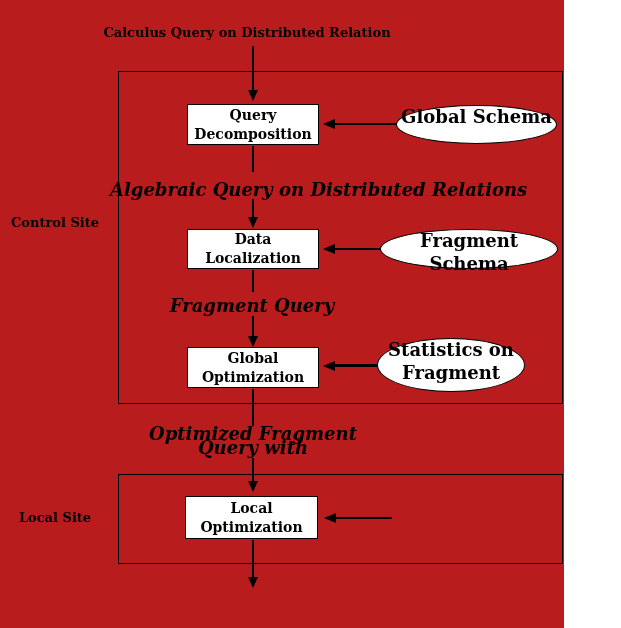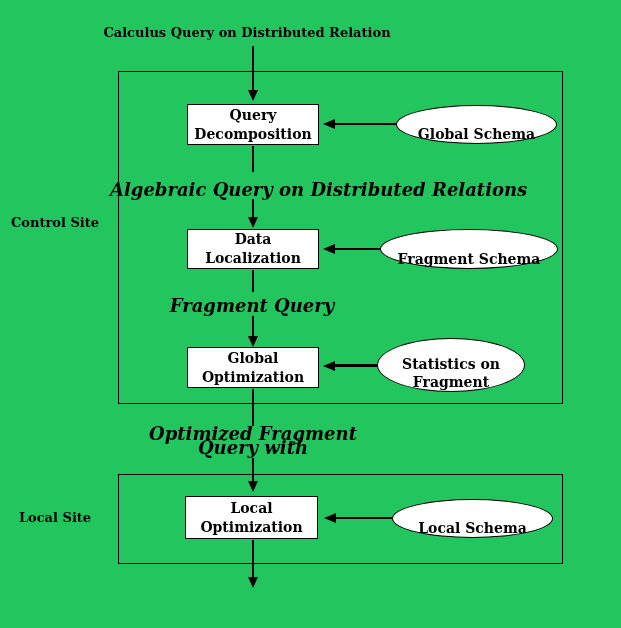--- a/index.html
+++ b/index.html
@@ -1,32 +1,32 @@
 <!DOCTYPE html>
 <html><head>
 <meta charset="utf-8">
 <style>
   * { box-sizing: border-box; margin: 0; padding: 0; }
   body { background: #ffffff; }
   .canvas {
-    position: relative; width: 621px; height: 628px;
-    background: #22c55e; color: #000;
+    position: relative; width: 564px; height: 628px;
+    background: #b91c1c; color: #000;
     font-family: "DejaVu Serif", "Liberation Serif", serif;
     overflow: hidden;
   }
   .container-box { position: absolute; border: 1.5px solid #000; background: transparent; }
   .pbox {
     position: absolute; border: 1.5px solid #000; background: #fff;
     display: flex; flex-direction: column; align-items: center; justify-content: center;
     text-align: center; font-weight: bold; font-size: 14px; line-height: 1.35;
   }
   .ellipse {
     position: absolute; border: 1.3px solid #000; border-radius: 50%; background: #fff;
-    display: flex; flex-direction: column; align-items: center; justify-content: flex-end;
-    text-align: center; font-weight: bold; font-size: 14px; line-height: 1.25;
+    display: flex; flex-direction: column; align-items: center; justify-content: flex-start;
+    text-align: center; font-weight: bold; font-size: 18px; line-height: 1.25;
   }
   .vline { position: absolute; width: 1.5px; background: #000; }
   .hline { position: absolute; height: 1.5px; background: #000; }
   .hline.thick { height: 2.5px; }
   .ah-down {
     position: absolute; width: 0; height: 0;
     border-left: 5px solid transparent; border-right: 5px solid transparent;
     border-top: 11px solid #000;
   }
   .ah-left {
@@ -99,23 +99,20 @@
   <div class="vline" style="left:252px; top:458px; height:24px;"></div>
   <div class="ah-down" style="left:248px; top:481px;"></div>
 
   <div class="container-box" style="left:118px; top:474px; width:445px; height:90px;"></div>
   <div class="lbl" style="left:5px; top:510px; width:100px;">Local Site</div>
 
   <div class="pbox" style="left:185px; top:496px; width:133px; height:43px;">
     <div>Local</div>
     <div>Optimization</div>
   </div>
-  <div class="ellipse" style="left:392px; top:499px; width:161px; height:39px;">
-    <div>Local Schema</div>
-  </div>
   <div class="hline" style="left:335px; top:517px; width:57px;"></div>
   <div class="ah-left" style="left:324px; top:513px;"></div>
 
   <div class="vline" style="left:252px; top:540px; height:38px;"></div>
   <div class="ah-down" style="left:248px; top:577px;"></div>
 
 
 </div>
 
 </body></html>

